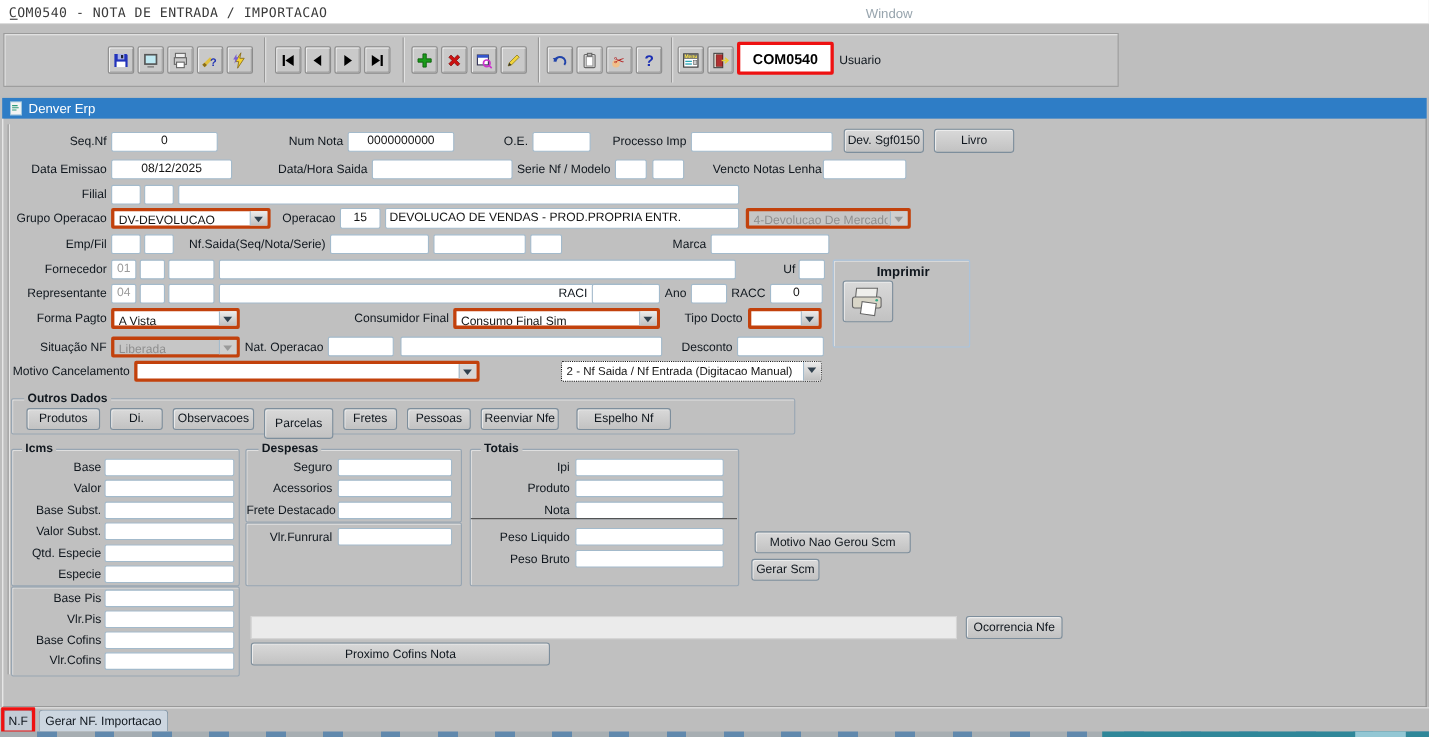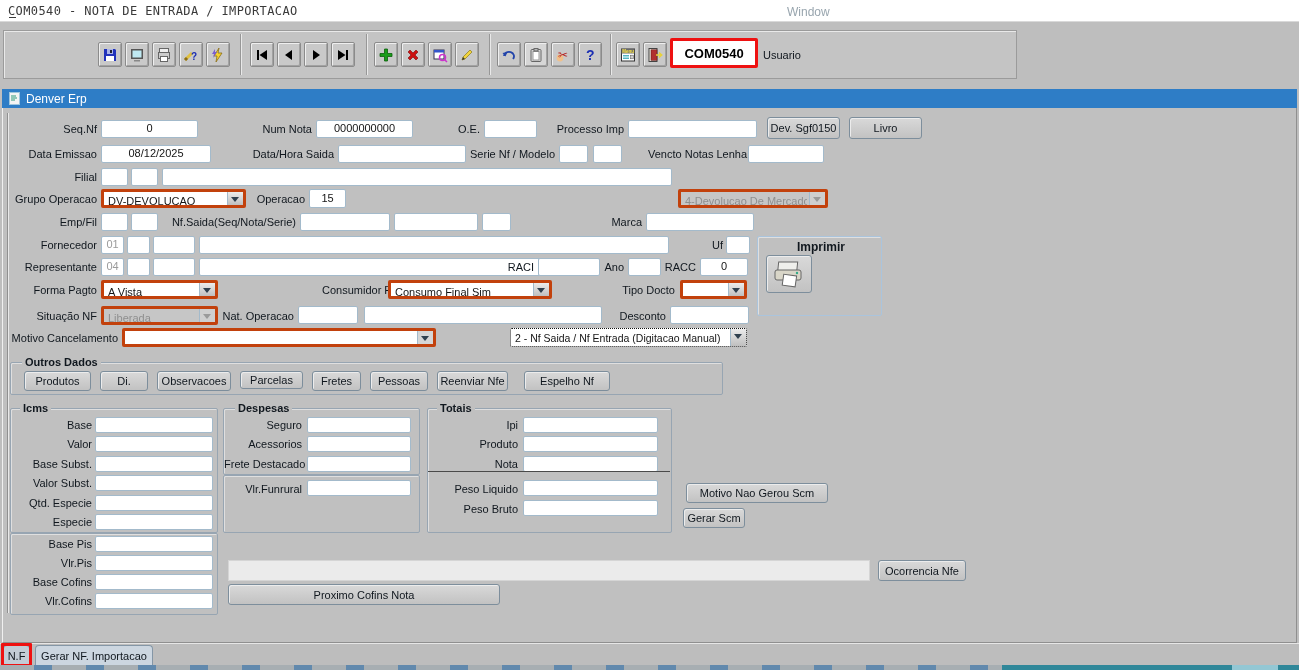--- a/index.html
+++ b/index.html
@@ -218,20 +218,21 @@
   <div class="fld" style="left:131px;top:168px;width:27px;height:18px"></div>
   <div class="fld" style="left:162px;top:168px;width:510px;height:18px"></div>
 
   <div class="lbl" style="left:8px;top:193px;width:89px">Grupo Operacao</div>
   <div class="dd" style="left:101px;top:189px;width:145px;height:19px">
     <span class="ddt">DV-DEVOLUCAO</span>
     <span class="dda"></span>
   </div>
   <div class="lbl" style="left:253px;top:193px;width:52px">Operacao</div>
   <div class="fld ctr" style="left:309px;top:189px;width:37px;height:19px;line-height:16px">15</div>
+  <div class="fld" style="left:350px;top:189px;width:322px;height:19px;line-height:16px">DEVOLUCAO DE VENDAS - PROD.PROPRIA ENTR.</div>
   <div class="dd dis" style="left:678px;top:189px;width:150px;height:19px">
     <span class="ddt">4-Devolucao De Mercadoria</span>
     <span class="dda"></span>
   </div>
 
   <div class="lbl" style="left:48px;top:216px;width:49px">Emp/Fil</div>
   <div class="fld" style="left:101px;top:213px;width:27px;height:18px"></div>
   <div class="fld" style="left:131px;top:213px;width:27px;height:18px"></div>
   <div class="lbl" style="left:166px;top:216px;width:130px">Nf.Saida(Seq/Nota/Serie)</div>
   <div class="fld" style="left:300px;top:213px;width:90px;height:18px"></div>
@@ -259,21 +260,21 @@
   <div class="fld" style="left:628px;top:258px;width:33px;height:18px"></div>
   <div class="lbl" style="left:658px;top:261px;width:38px">RACC</div>
   <div class="fld ctr" style="left:700px;top:258px;width:48px;height:18px">0</div>
 
   <div class="lbl" style="left:28px;top:284px;width:69px">Forma Pagto</div>
   <div class="dd" style="left:101px;top:280px;width:117px;height:19px">
     <span class="ddt">A Vista</span>
     <span class="dda"></span>
   </div>
   <div class="lbl" style="left:322px;top:284px;width:86px">Consumidor Final</div>
-  <div class="dd" style="left:388px;top:280px;width:164px;height:19px">
+  <div class="dd" style="left:412px;top:280px;width:188px;height:19px">
     <span class="ddt">Consumo Final Sim</span>
     <span class="dda"></span>
   </div>
   <div class="lbl" style="left:614px;top:284px;width:61px">Tipo Docto</div>
   <div class="dd" style="left:680px;top:280px;width:67px;height:19px">
     <span class="ddt"></span>
     <span class="dda"></span>
   </div>
 
   <div class="lbl" style="left:28px;top:310px;width:69px">Situação NF</div>
@@ -306,21 +307,21 @@
       <rect x="12" y="16" width="13" height="11" fill="#fff" stroke="#666" transform="rotate(8 18 21)"></rect>
       <circle cx="26" cy="14" r="1.2" fill="#3a8"></circle>
     </svg>
   </div>
 
   <div class="gbox" style="left:10px;top:362px;width:713px;height:33px"></div>
   <div class="glabel" style="left:22px;top:356px">Outros Dados</div>
   <div class="btn" style="left:24px;top:371px;width:67px;height:20px">Produtos</div>
   <div class="btn" style="left:100px;top:371px;width:48px;height:20px">Di.</div>
   <div class="btn" style="left:157px;top:371px;width:74px;height:20px">Observacoes</div>
-  <div class="btn" style="left:240px;top:371px;width:63px;height:18px">Parcelas</div>
+  <div class="btn" style="left:240px;top:371px;width:63px;height:28px">Parcelas</div>
   <div class="btn" style="left:312px;top:371px;width:49px;height:20px">Fretes</div>
   <div class="btn" style="left:370px;top:371px;width:58px;height:20px">Pessoas</div>
   <div class="btn" style="left:437px;top:371px;width:71px;height:20px">Reenviar Nfe</div>
   <div class="btn" style="left:524px;top:371px;width:86px;height:20px">Espelho Nf</div>
 
   <div class="gbox" style="left:10px;top:408px;width:208px;height:125px"></div>
   <div class="glabel" style="left:20px;top:402px">Icms</div>
   <div class="lbl" style="left:14px;top:419px;width:78px">Base</div>
   <div class="fld" style="left:95px;top:417px;width:118px;height:16px;line-height:13px"></div>
   <div class="lbl" style="left:14px;top:438px;width:78px">Valor</div>

